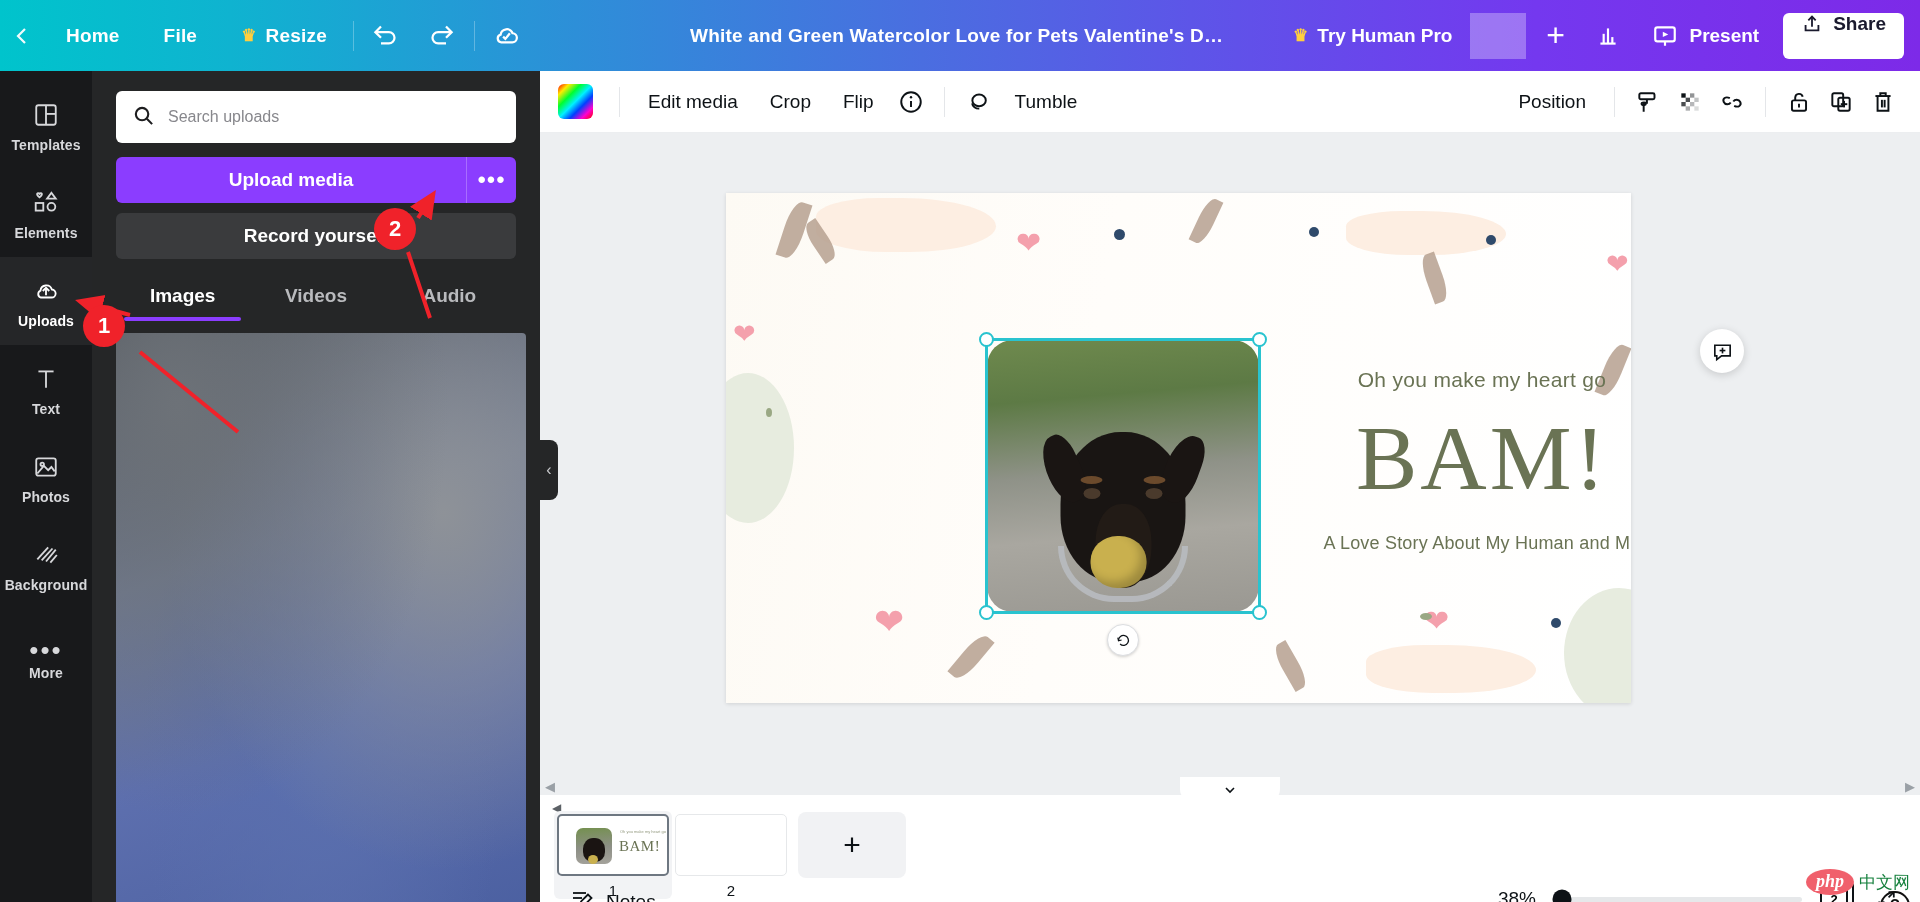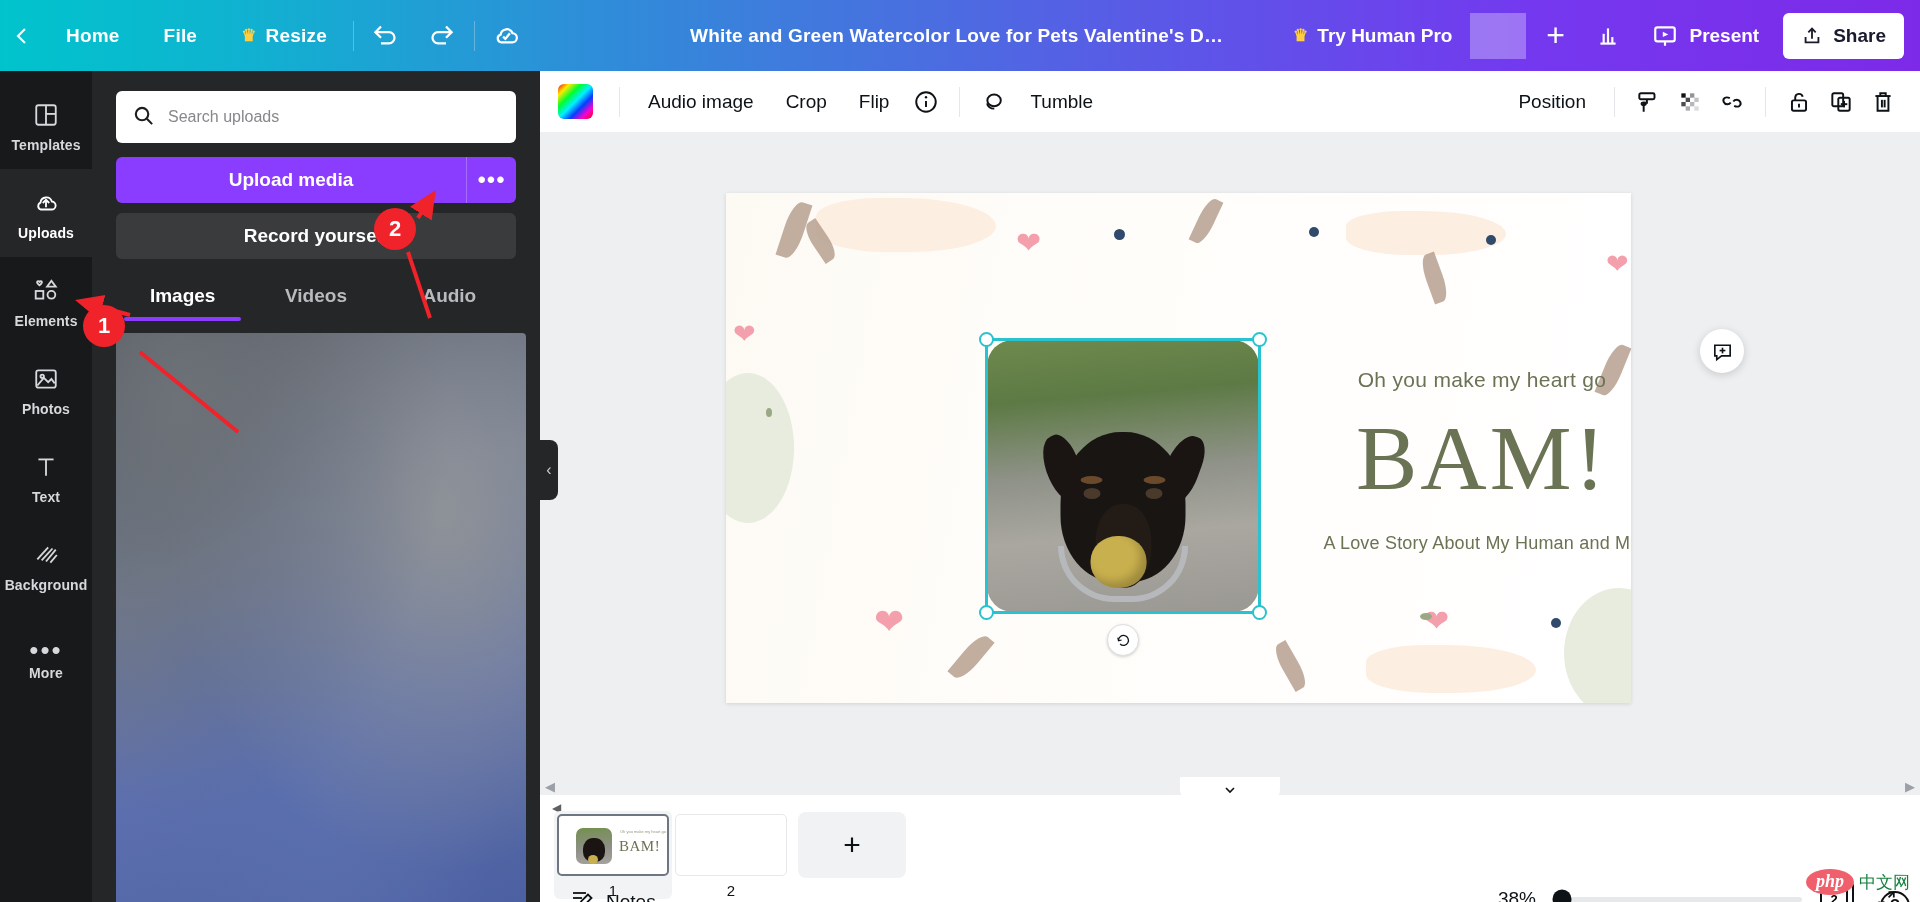--- a/index.html
+++ b/index.html
@@ -41,21 +41,21 @@
   .avatar-block { width: 56px; height: 46px; background: rgba(255,255,255,.3);
                   margin-right: 4px; cursor: pointer; }
   .plus-btn { width: 50px; height: 100%; display: flex; align-items: center;
               justify-content: center; font-size: 32px; font-weight: 300; cursor: pointer; }
   .chart-btn { width: 56px; height: 100%; display: flex; align-items: center;
                justify-content: center; cursor: pointer; }
   .present-btn { display: flex; align-items: center; padding: 0 16px; height: 100%;
                  font-size: 19px; font-weight: bold; cursor: pointer; }
   .present-btn svg { width: 26px; height: 26px; margin-right: 11px;
                      stroke: #fff; fill: none; stroke-width: 2; }
-  .share-btn { display: flex; align-items: center; background: #fff; color: #1a1a2e;
+  .share-btn { display: flex; background: #fff; color: #1a1a2e;
                border-radius: 6px; padding: 0 18px; height: 46px; margin: 0 16px 0 8px;
                font-size: 19px; font-weight: bold; cursor: pointer; }
   .share-btn svg { width: 22px; height: 22px; margin-right: 10px;
                    stroke: #1a1a2e; fill: none; stroke-width: 2; }
 
   
   .rail { position: absolute; left: 0; top: 71px; width: 92px; height: 855px;
           background: #18191b; padding-top: 10px; }
   .rail-item { height: 88px; display: flex; flex-direction: column; align-items: center;
                justify-content: center; color: #d7d8db; cursor: pointer; }
@@ -350,59 +350,59 @@
     <div class="rail-item">
       <span class="ri-ic">
         <svg viewBox="0 0 24 24">
             <rect x="3" y="3" width="18" height="18" rx="2"></rect>
             <line x1="12" y1="3" x2="12" y2="21"></line>
             <line x1="12" y1="11" x2="21" y2="11"></line>
           </svg>
       </span>
       <span class="rail-label">Templates</span>
     </div>
-    <div class="rail-item active">
-      <span class="ri-ic">
-        <svg viewBox="0 0 24 24">
-            <path d="M7 18h10a3.7 3.7 0 0 0 .4-7.4 5.4 5.4 0 0 0-10.5 1.1A3.4 3.4 0 0 0 7 18z"></path>
-            <line x1="12" y1="16" x2="12" y2="9"></line>
-            <polyline points="9,12 12,9 15,12"></polyline>
-          </svg>
-      </span>
-      <span class="rail-label">Uploads</span>
-    </div>
     <div class="rail-item">
       <span class="ri-ic">
         <svg viewBox="0 0 24 24">
             <path d="M6 3.5c1.6-1.7 4 .2 0 3.3C2 3.7 4.4 1.8 6 3.5z"></path>
             <polygon points="17,2.5 21,8 13,8"></polygon>
             <rect x="2.5" y="12" width="7" height="7"></rect>
             <circle cx="17" cy="15.5" r="3.6"></circle>
           </svg>
       </span>
       <span class="rail-label">Elements</span>
     </div>
+    <div class="rail-item active">
+      <span class="ri-ic">
+        <svg viewBox="0 0 24 24">
+            <path d="M7 18h10a3.7 3.7 0 0 0 .4-7.4 5.4 5.4 0 0 0-10.5 1.1A3.4 3.4 0 0 0 7 18z"></path>
+            <line x1="12" y1="16" x2="12" y2="9"></line>
+            <polyline points="9,12 12,9 15,12"></polyline>
+          </svg>
+      </span>
+      <span class="rail-label">Uploads</span>
+    </div>
+    <div class="rail-item">
+      <span class="ri-ic">
+        <svg viewBox="0 0 24 24">
+            <line x1="5" y1="5" x2="19" y2="5"></line>
+            <line x1="12" y1="5" x2="12" y2="20"></line>
+          </svg>
+      </span>
+      <span class="rail-label">Text</span>
+    </div>
     <div class="rail-item">
       <span class="ri-ic">
         <svg viewBox="0 0 24 24">
             <rect x="3" y="4" width="18" height="16" rx="2"></rect>
             <circle cx="8.5" cy="9.5" r="1.6"></circle>
             <polyline points="4,18 10,11 14,15 17,12 20,16"></polyline>
           </svg>
       </span>
       <span class="rail-label">Photos</span>
-    </div>
-    <div class="rail-item">
-      <span class="ri-ic">
-        <svg viewBox="0 0 24 24">
-            <line x1="5" y1="5" x2="19" y2="5"></line>
-            <line x1="12" y1="5" x2="12" y2="20"></line>
-          </svg>
-      </span>
-      <span class="rail-label">Text</span>
     </div>
     <div class="rail-item">
       <span class="ri-ic">
         <svg viewBox="0 0 24 24">
             <line x1="4" y1="16" x2="14" y2="5"></line>
             <line x1="8" y1="17" x2="18" y2="6"></line>
             <line x1="12" y1="18" x2="21" y2="7"></line>
             <line x1="16" y1="19" x2="22" y2="12"></line>
           </svg>
       </span>
@@ -451,21 +451,21 @@
     </div>
   </div>
 
   <div class="collapse">‹</div>
 
   <div class="editor">
 
     <div class="etoolbar">
       <div class="colorchip"></div>
       <div class="etb-sep"></div>
-      <div class="etb-item">Audio image</div>
+      <div class="etb-item">Edit media</div>
       <div class="etb-item">Crop</div>
       <div class="etb-item">Flip</div>
       <div class="etb-ic">
         <svg viewBox="0 0 24 24">
             <circle cx="12" cy="12" r="9"></circle>
             <line x1="12" y1="11" x2="12" y2="16.5"></line>
             <circle cx="12" cy="7.6" r="1.1" fill="#0d1216" stroke="none"></circle>
           </svg>
       </div>
       <div class="etb-sep"></div>

